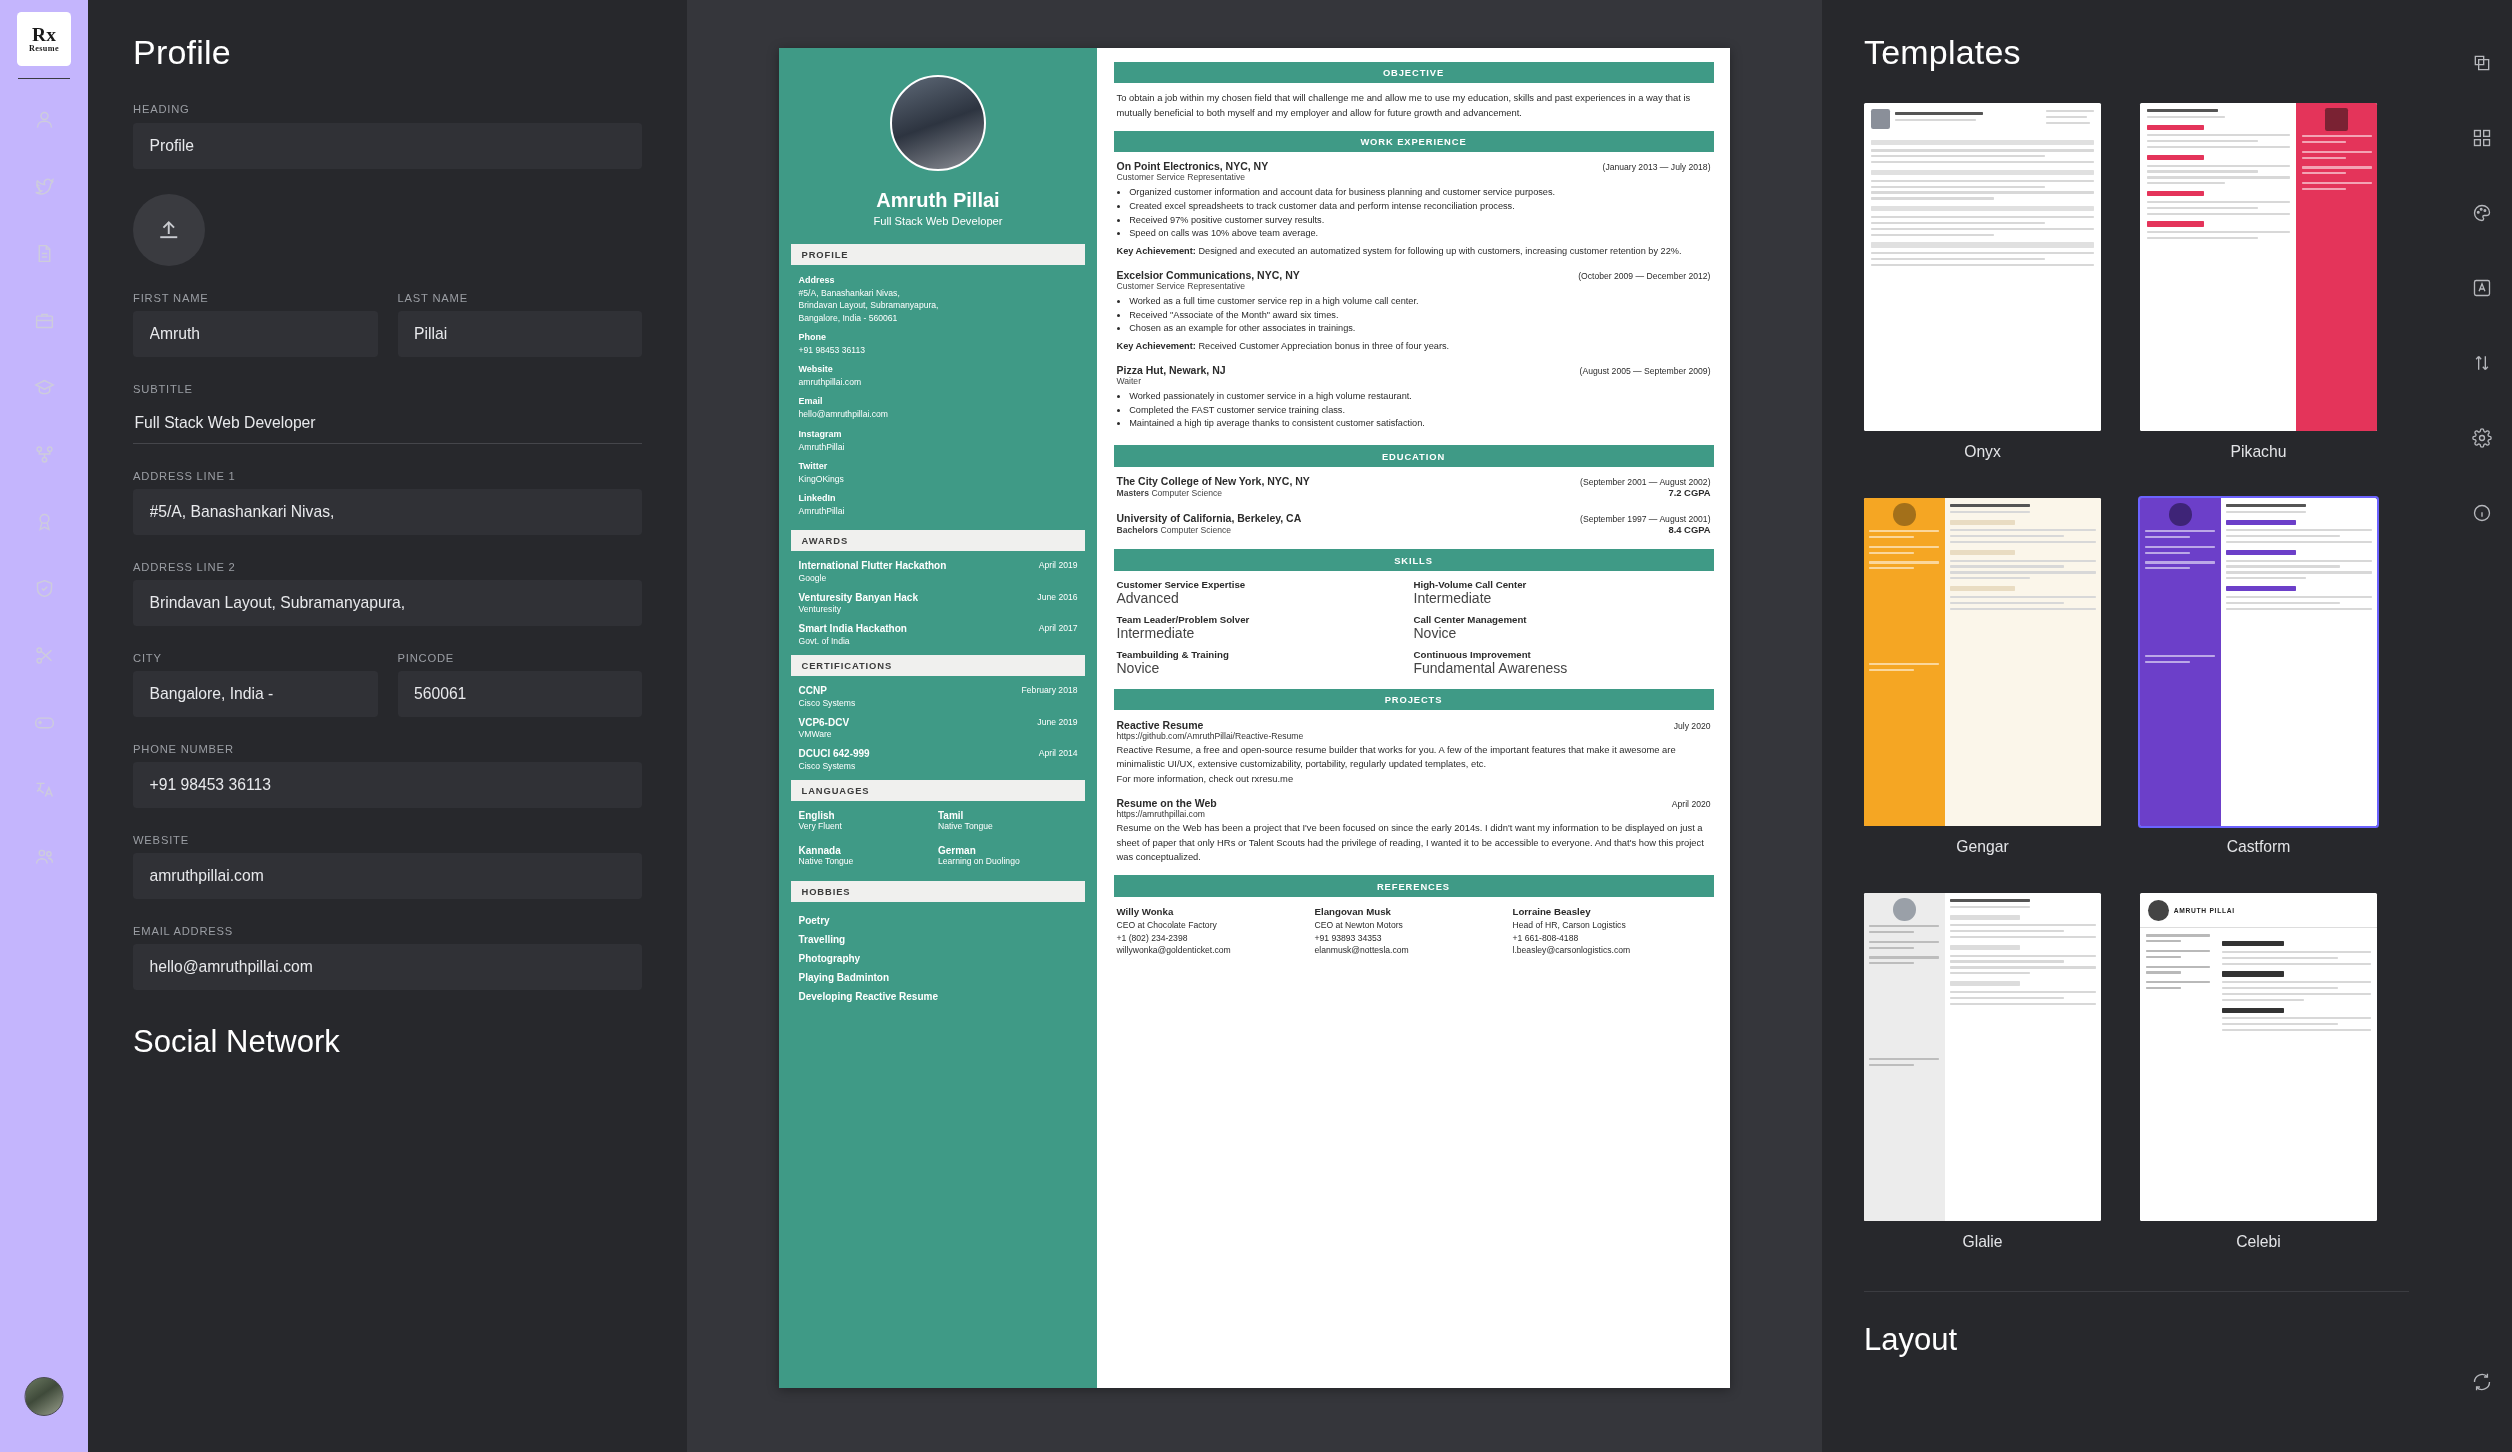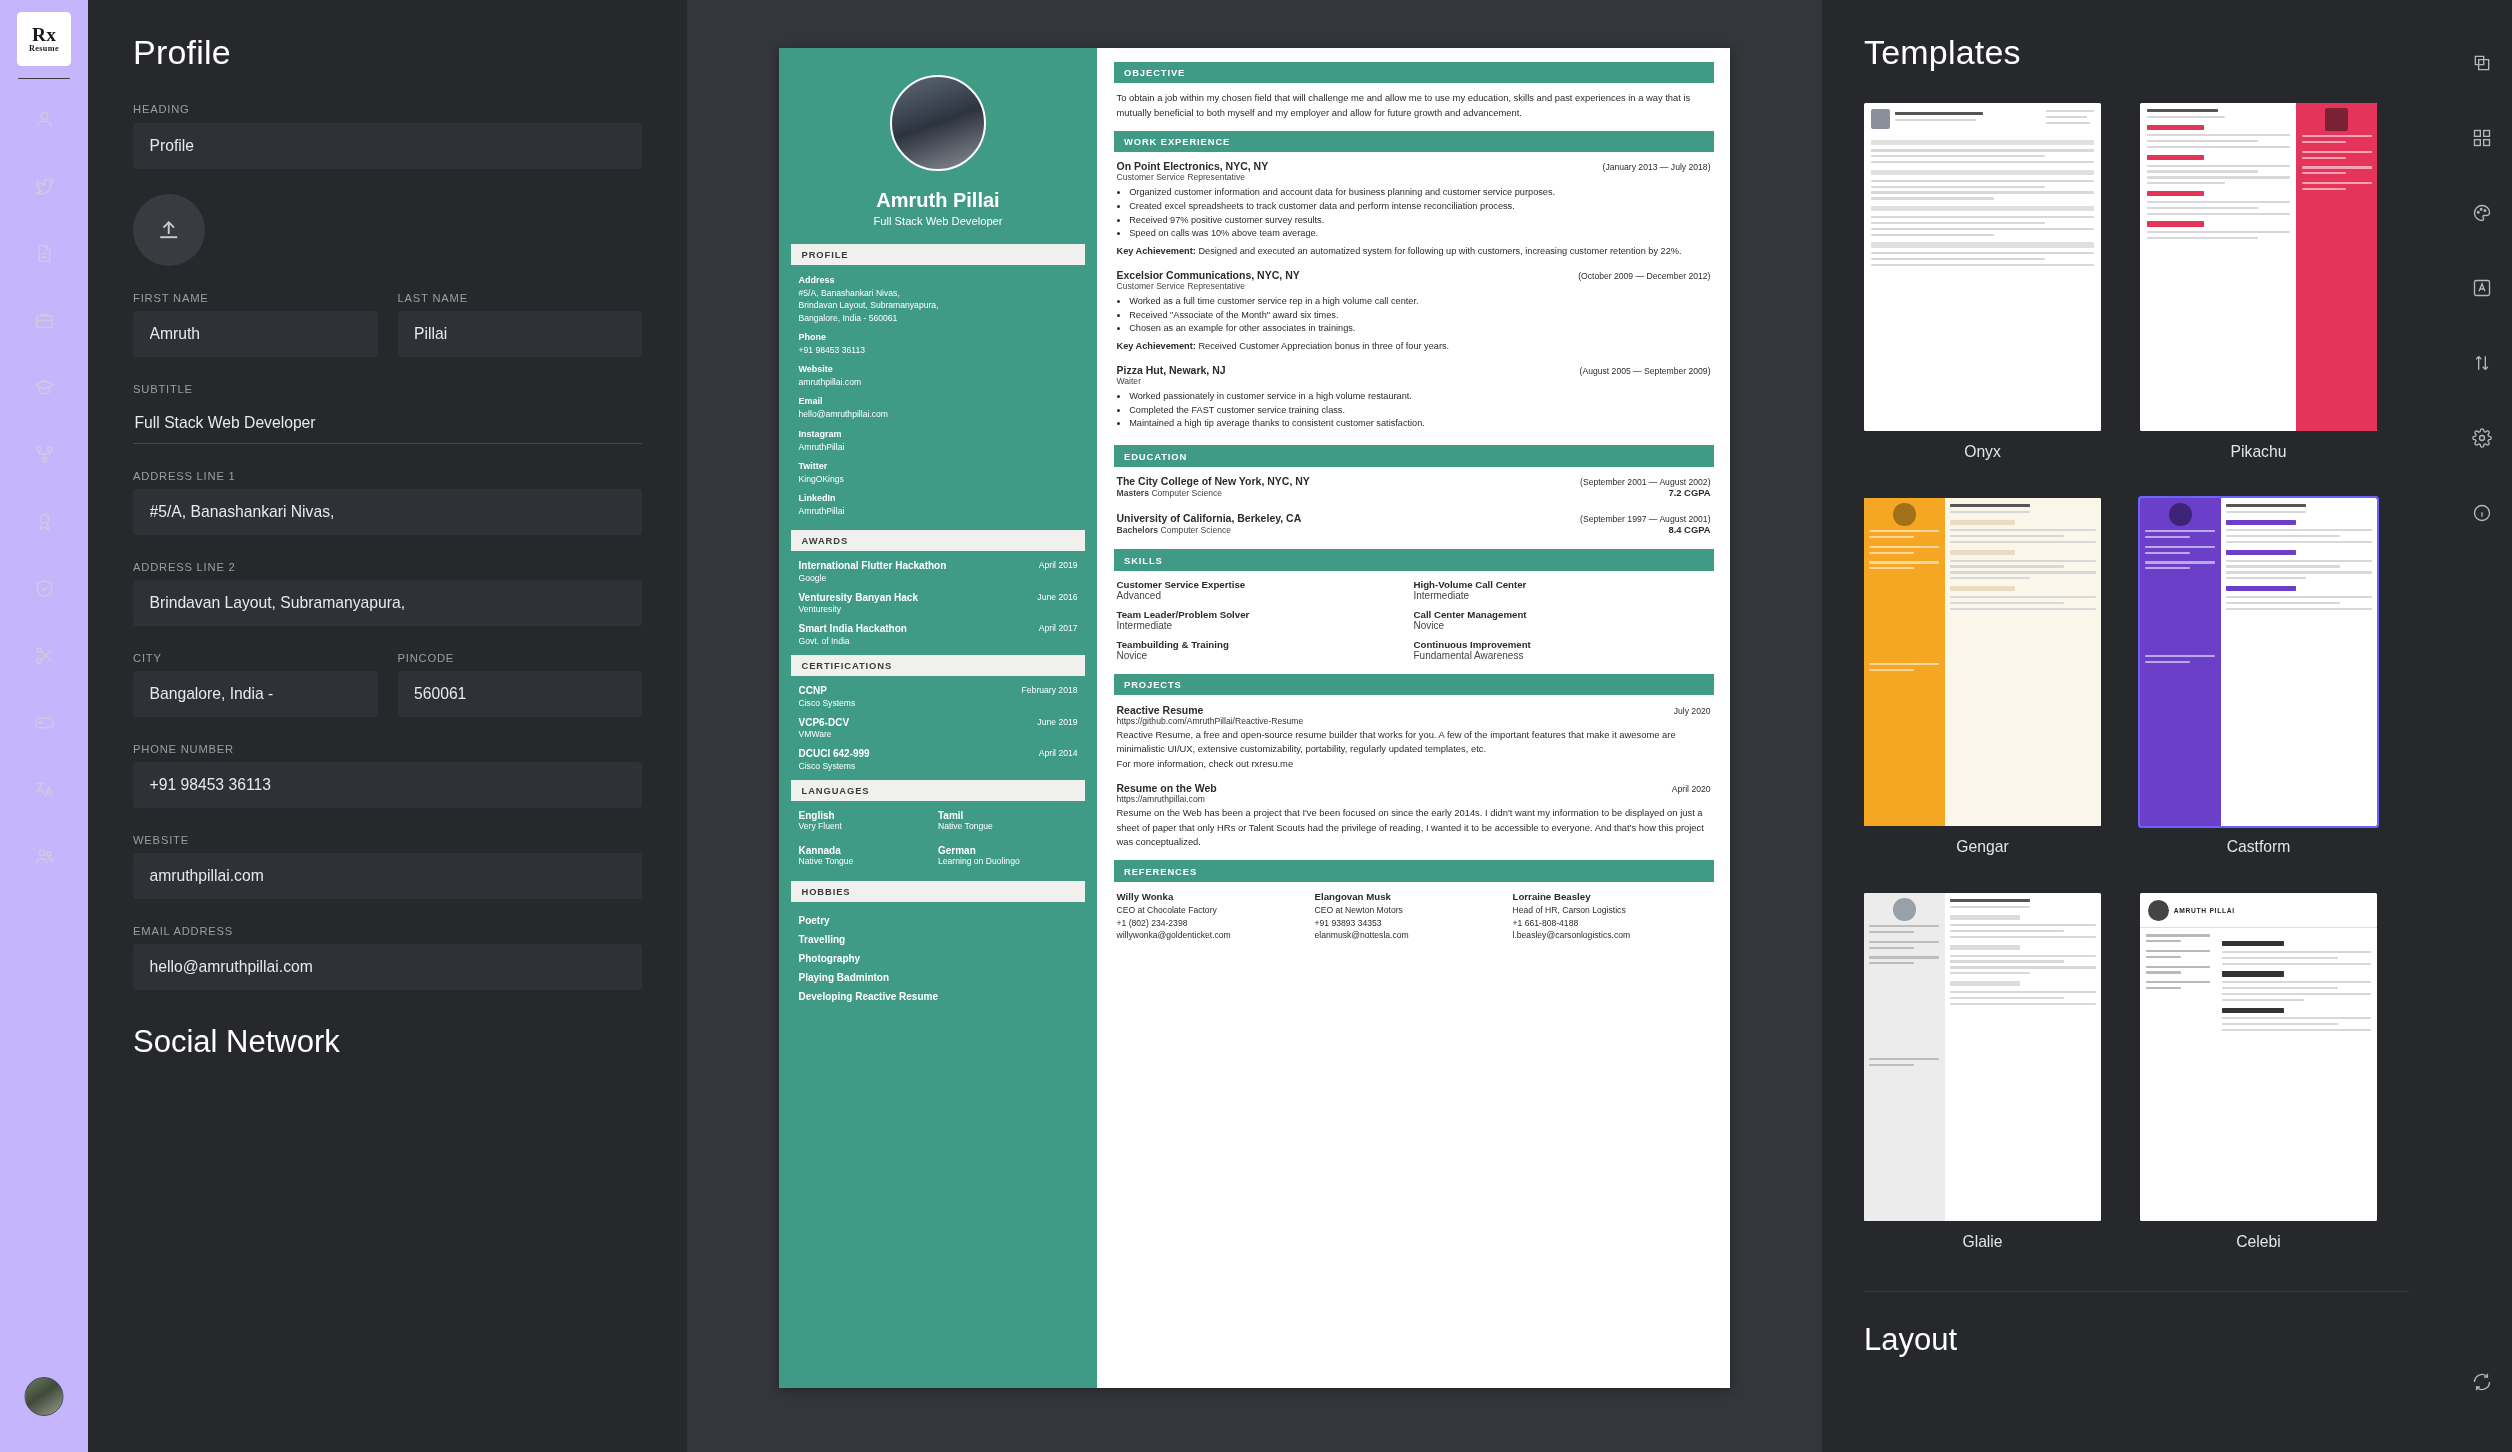--- a/index.html
+++ b/index.html
@@ -103,36 +103,36 @@
   .r-item-row { display: flex; justify-content: space-between; align-items: flex-start; gap: 8px; }
   .r-item-title { font-weight: bold; font-size: 10px; line-height: 1.25; }
   .r-item-sub { font-size: 8.6px; }
   .r-item-date { font-size: 8.6px; white-space: nowrap; }
   .r-two { display: flex; padding: 0 19.5px 7.5px; }
   .r-two > div { flex: 1; }
   .r-hobby { padding: 0 19.5px; font-size: 10px; font-weight: bold; line-height: 1.9; }
 
   .r-sec-right {
     background: #3f9a86; color: #fff; font-size: 9.4px; font-weight: bold;
-    letter-spacing: 0.9px; padding: 5.2px 10.5px; margin: 0 16.5px 8.2px; text-transform: uppercase;
+    letter-spacing: 0.9px; padding: 5.2px 10.5px; margin: 0 16.5px 8.2px; text-transform: uppercase; text-align: center;
   }
   .r-right-block { padding: 0 19.5px 10.5px; }
   .r-p { font-size: 9.4px; line-height: 1.55; }
   .rr-head { display: flex; justify-content: space-between; align-items: baseline; }
   .rr-title { font-weight: bold; font-size: 10.5px; }
   .rr-date { font-size: 8.6px; }
   .rr-sub { font-size: 8.6px; color: #444; margin-bottom: 3.7px; }
   .rr-ul { margin: 0 0 3.7px 12.7px; font-size: 9.2px; line-height: 1.5; }
   .rr-key { font-size: 9.2px; line-height: 1.5; }
   .rr-key b { font-weight: bold; }
   .rr-grade { font-size: 9.4px; font-weight: bold; }
   .skills-grid { display: flex; flex-wrap: wrap; padding: 0 19.5px 4.5px; }
   .skill { width: 50%; margin-bottom: 8.2px; }
   .skill-n { font-weight: bold; font-size: 9.7px; }
-  .skill-l { font-size: 10px; color: #444; }
+  .skill-l { font-size: 14px; color: #444; }
   .refs { display: flex; padding: 0 19.5px 12px; }
   .ref { flex: 1; font-size: 8.6px; line-height: 1.45; }
   .ref b { font-size: 9.7px; }
   .link { font-size: 8.6px; color: #333; }
 
   
   .right-panel {
     width: 629px; flex: 0 0 629px; background: #27282c; padding: 33px 42px 0 42px;
     overflow: hidden; position: relative;
   }

